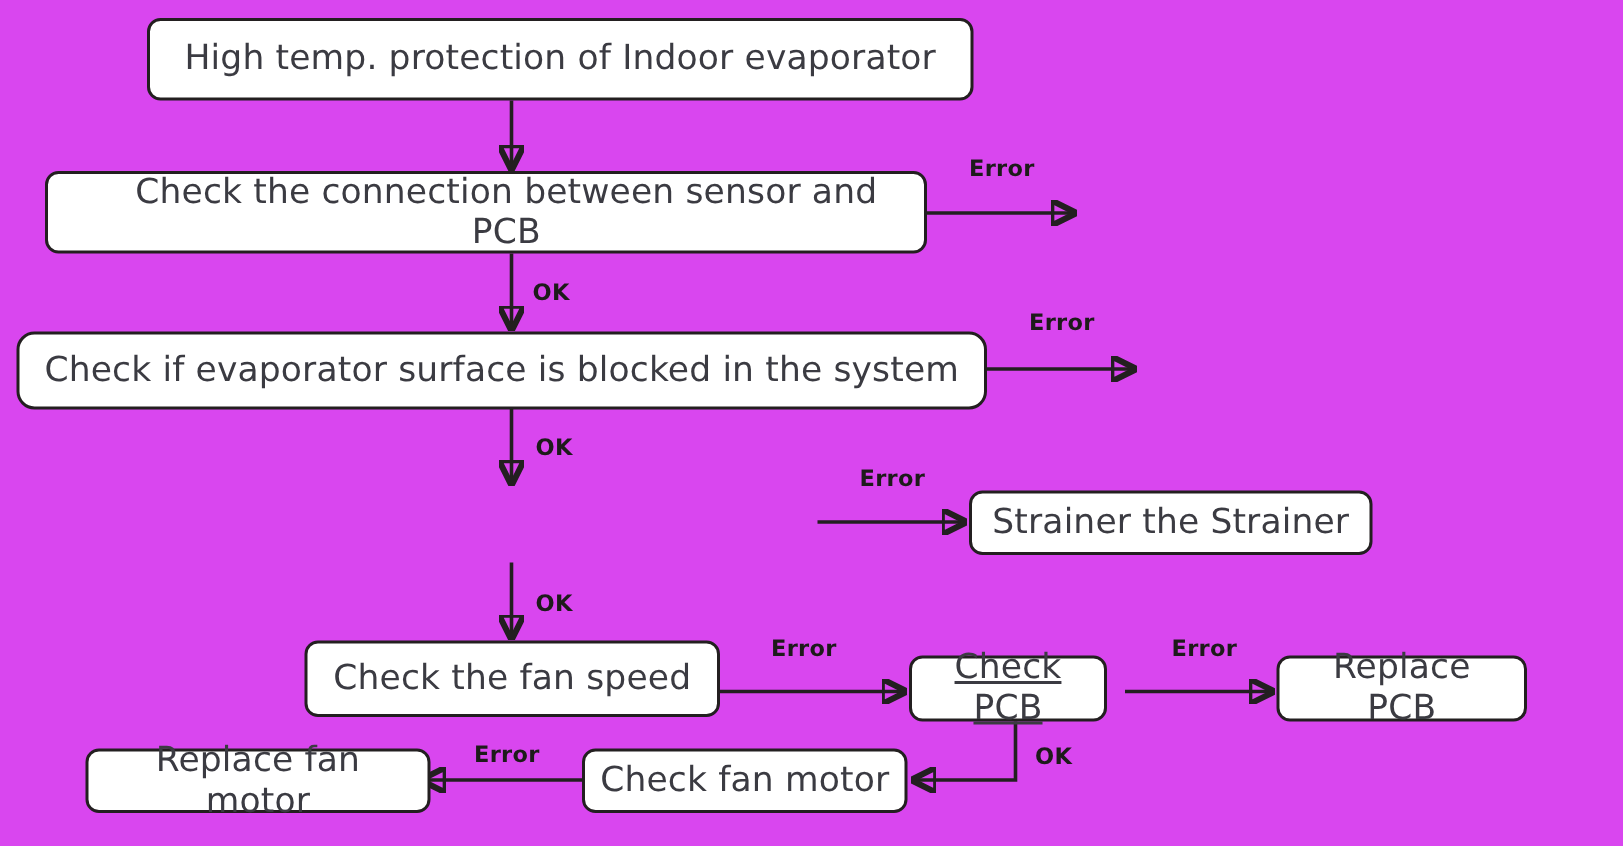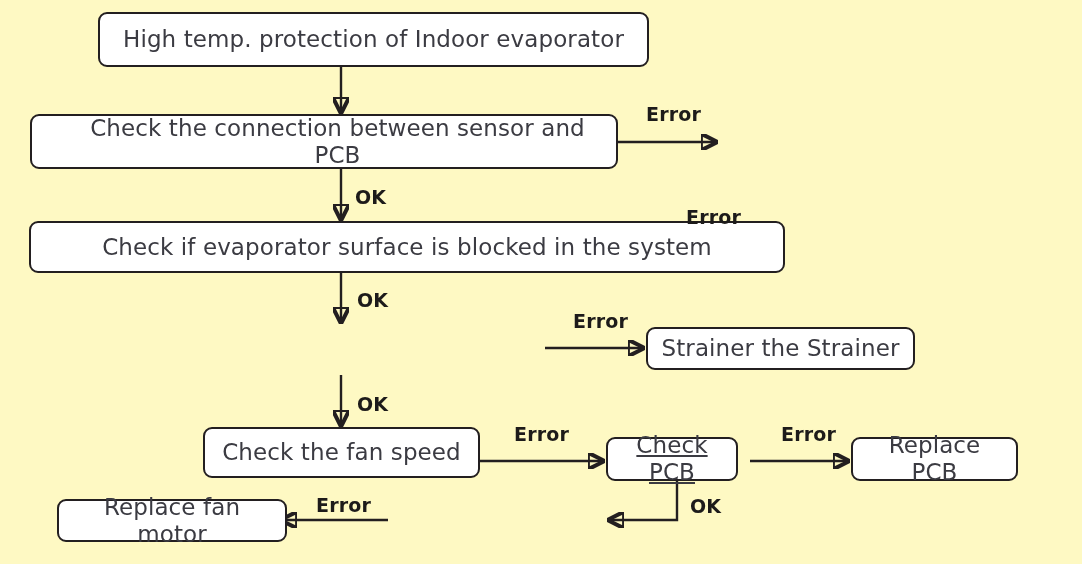--- a/index.html
+++ b/index.html
@@ -7,21 +7,21 @@
     padding: 0;
     background: #ffffff;
   }
   body {
     font-family: "DejaVu Sans", "Liberation Sans", sans-serif;
   }
   #canvas {
     position: relative;
     width: 1082px;
     height: 564px;
-    background: #fef9c3;
+    background: #d946ef;
     overflow: hidden;
   }
   .node {
     position: absolute;
     box-sizing: border-box;
     border: 2px solid #231f20;
     border-radius: 9px;
     background: #ffffff;
     color: #3b3b42;
     display: flex;
@@ -36,21 +36,21 @@
   }
   .node.two-line {
     text-align: left;
     justify-content: flex-start;
     padding-left: 12px;
     font-size: 22.5px;
     line-height: 1.22;
   }
   .edge-label {
     position: absolute;
-    font-size: 19px;
+    font-size: 15px;
     font-weight: bold;
     color: #1d1b1a;
     letter-spacing: 0.2px;
     white-space: nowrap;
   }
   svg.wires {
     position: absolute;
     left: 0;
     top: 0;
     width: 1082px;
@@ -96,32 +96,33 @@
     <path d="M 677 481 L 677 520 L 609 520" marker-end="url(#arrow)"></path>
 
     <line x1="388" y1="520" x2="282" y2="520" marker-end="url(#arrow)"></line>
   </svg>
 
   <div class="node" style="left:98px; top:12px; width:551px; height:55px;">High temp. protection of Indoor evaporator</div>
 
   <div class="node" style="left:30px; top:114px; width:588px; height:55px;padding-left:36px;">Check the connection between sensor and PCB</div>
 
 
-  <div class="node" style="left:29px; top:221px; width:756px; height:52px;">Check if evaporator surface is blocked in the system</div>
+  <div class="node" style="left:11px; top:221px; width:647px; height:52px;border-radius:12px;">Check if evaporator surface is blocked in the system</div>
 
 
 
   <div class="node" style="left:646px; top:327px; width:269px; height:43px;">Strainer the Strainer</div>
 
   <div class="node" style="left:203px; top:427px; width:277px; height:51px;">Check the fan speed</div>
 
   <div class="node" style="left:606px; top:437px; width:132px; height:44px;text-decoration:underline;">Check PCB</div>
 
   <div class="node" style="left:851px; top:437px; width:167px; height:44px;">Replace PCB</div>
 
+  <div class="node" style="left:388px; top:499px; width:217px; height:43px;">Check fan motor</div>
 
   <div class="node" style="left:47px; top:499px; width:230px; height:43px;margin-left:10px;">Replace fan motor</div>
 
   <div class="edge-label" style="left:646px; top:103px;">Error</div>
 
   <div class="edge-label" style="left:355px; top:186px;">OK</div>
 
   <div class="edge-label" style="left:686px; top:206px;">Error</div>
 
   <div class="edge-label" style="left:357px; top:289px;">OK</div>

